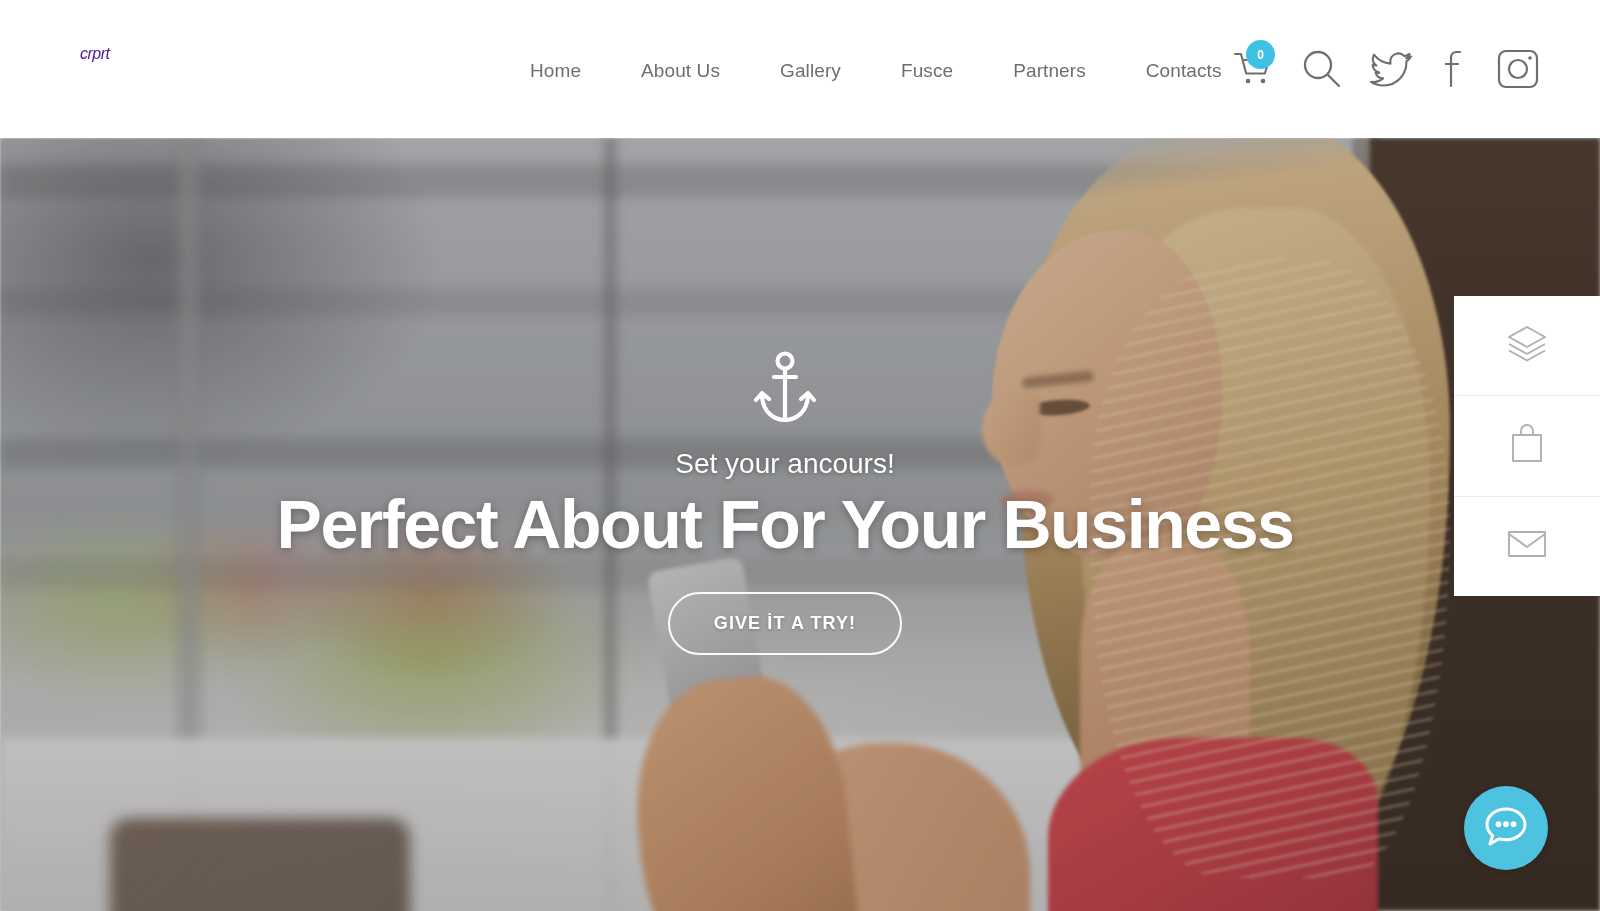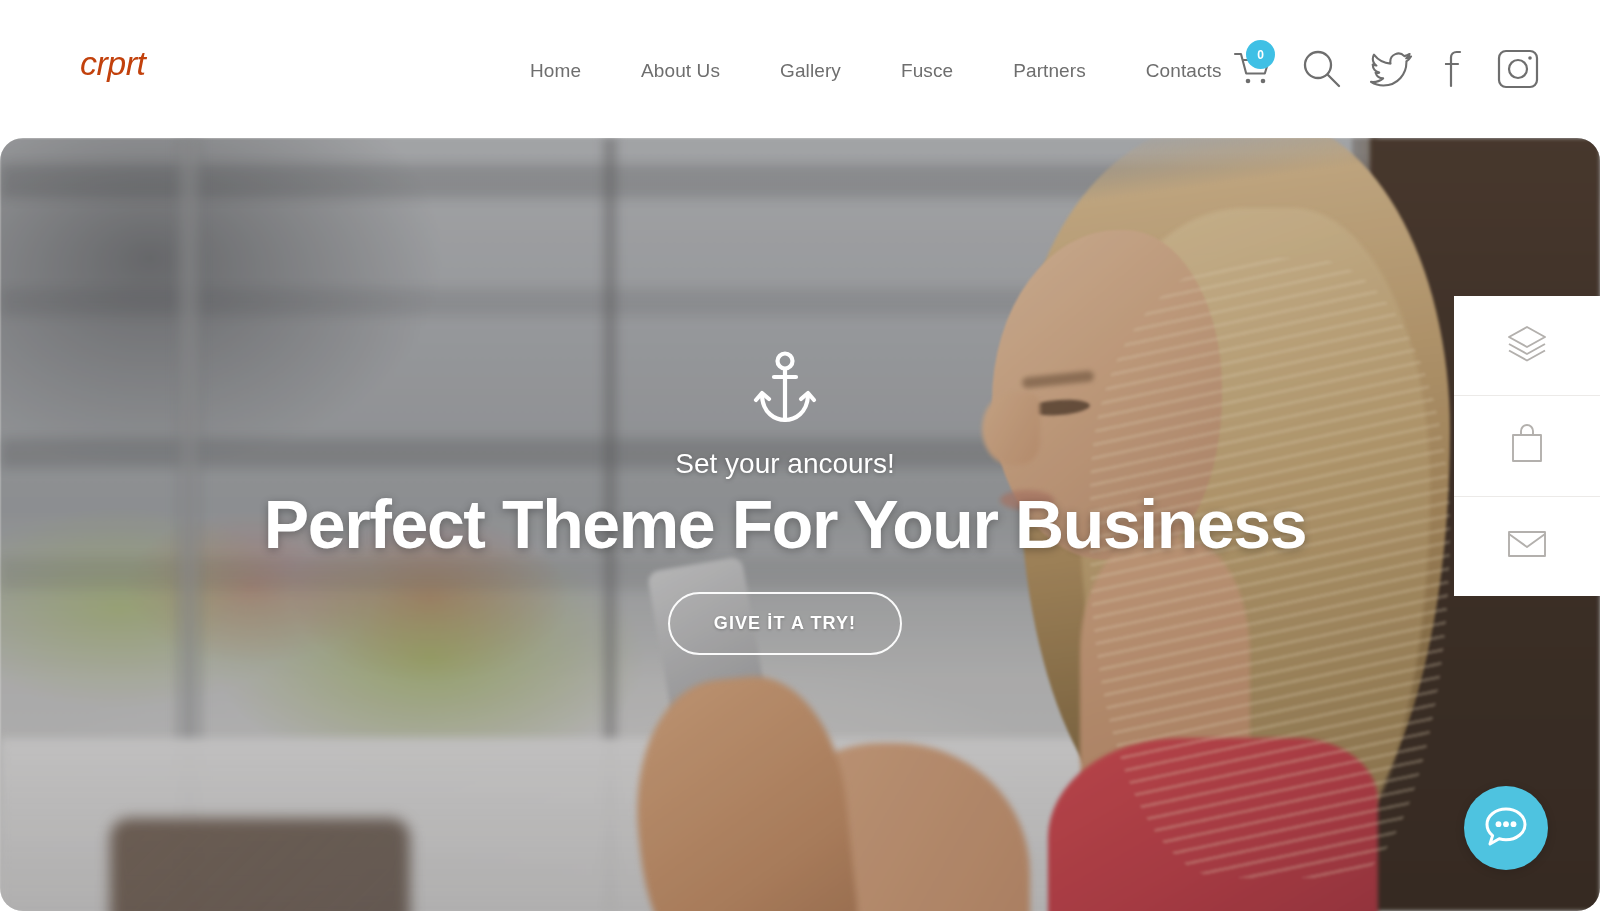--- a/index.html
+++ b/index.html
@@ -20,21 +20,21 @@
   }
   .logo {
     position:absolute; left:80px; top:46px;
     display:flex; align-items:baseline; gap:10px;
   }
   .logo-main {
     font-size:46px; font-weight:bold; color:#4a4a4a;
     letter-spacing:-1.6px; line-height:1;
   }
   .logo-sub {
-    font-size:34px; font-style:italic; color:#c2410c;
+    font-size:16px; font-style:italic; color:#4c1d95;
     letter-spacing:-0.5px; line-height:1;
   }
 
   .nav {
     position:absolute; left:530px; top:60px;
     display:flex; align-items:center; gap:60px;
   }
   .nav-item {
     font-size:19px; color:#6e6e6e; letter-spacing:0.1px;
     cursor:pointer; white-space:nowrap;
@@ -51,21 +51,20 @@
     background:#3fc0e5; color:#fff;
     font-size:12px; font-weight:bold;
     display:flex; align-items:center; justify-content:center;
   }
 
   
   .hero {
     position:absolute; top:138px; left:0;
     width:1600px; height:773px;
     overflow:hidden;
-    border-radius:23px;
   }
   .hero-bg { position:absolute; inset:0; }
 
   
   .bg-base {
     position:absolute; inset:0;
     background:
       radial-gradient(ellipse 420px 300px at 150px 120px, rgba(60,62,66,.55), transparent 70%),
       radial-gradient(ellipse 300px 170px at 430px 520px, rgba(150,175,60,.55), transparent 72%),
       radial-gradient(ellipse 260px 140px at 120px 470px, rgba(160,185,70,.45), transparent 72%),
@@ -373,21 +372,21 @@
         <circle cx="36" cy="11" r="7.5"></circle>
         <path d="M36 19 V 70"></path>
         <path d="M25 27 H47"></path>
         <path d="M13 46 C 14 63, 26 70, 36 70 C 46 70, 58 63, 59 46"></path>
         <path d="M7 50 L13 43 L20 49"></path>
         <path d="M52 49 L59 43 L65 50"></path>
       </svg>
     </div>
 
     <div class="hero-sub">Set your ancours!</div>
-    <div class="hero-title">Perfect Theme For Your Business</div>
+    <div class="hero-title">Perfect About For Your Business</div>
     <button class="hero-btn">GIVE İT A TRY!</button>
 
   </div>
 
 </div>
 
 <div class="side-panel">
 
   <div class="side-btn">
     <span>

